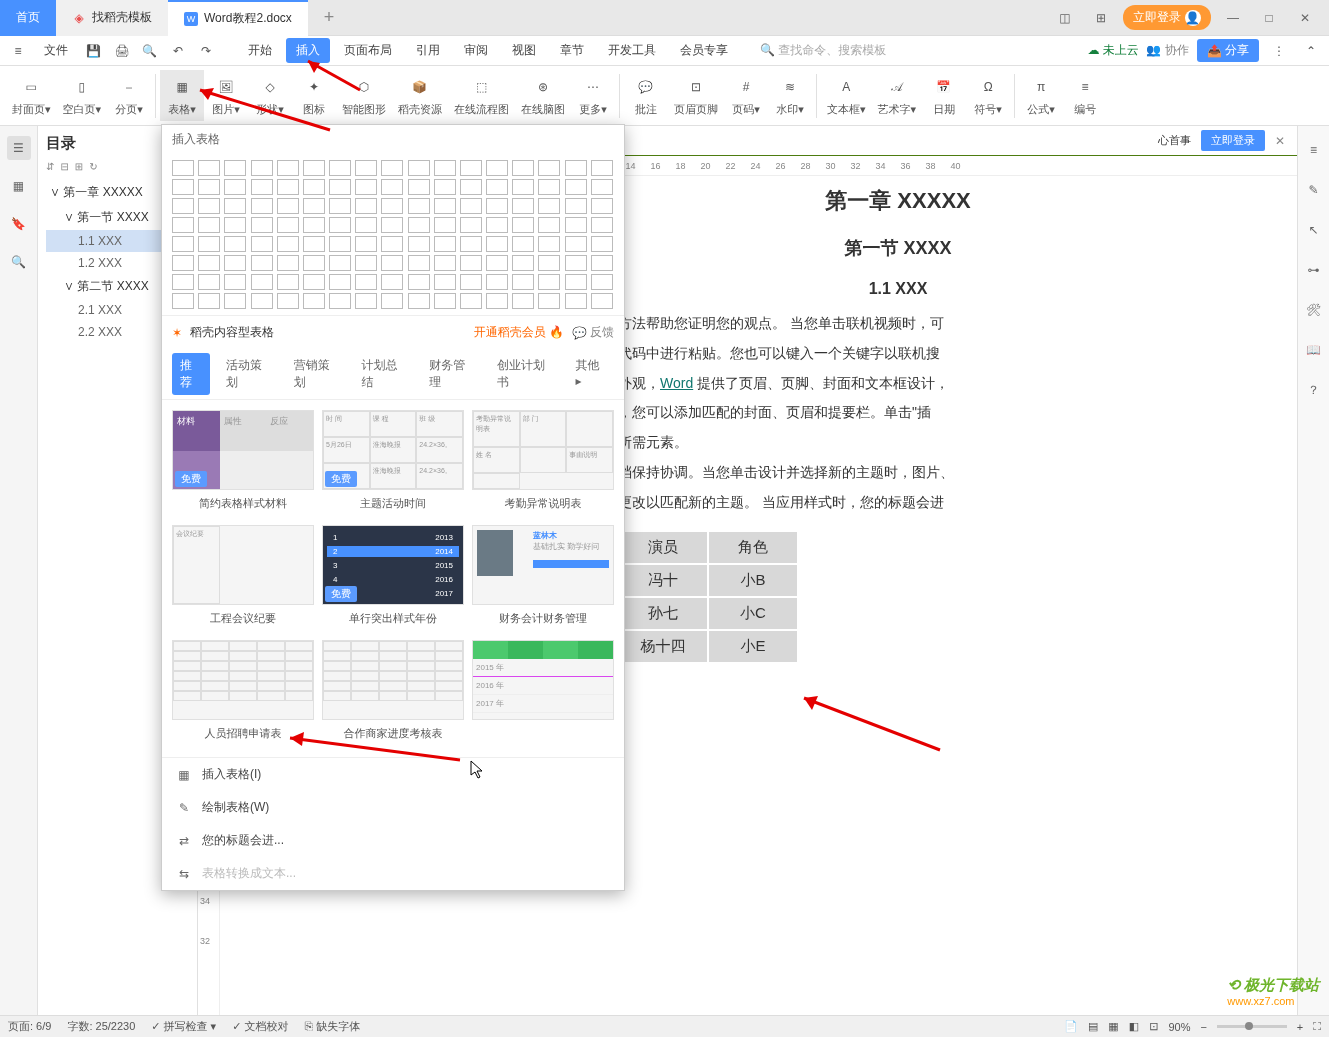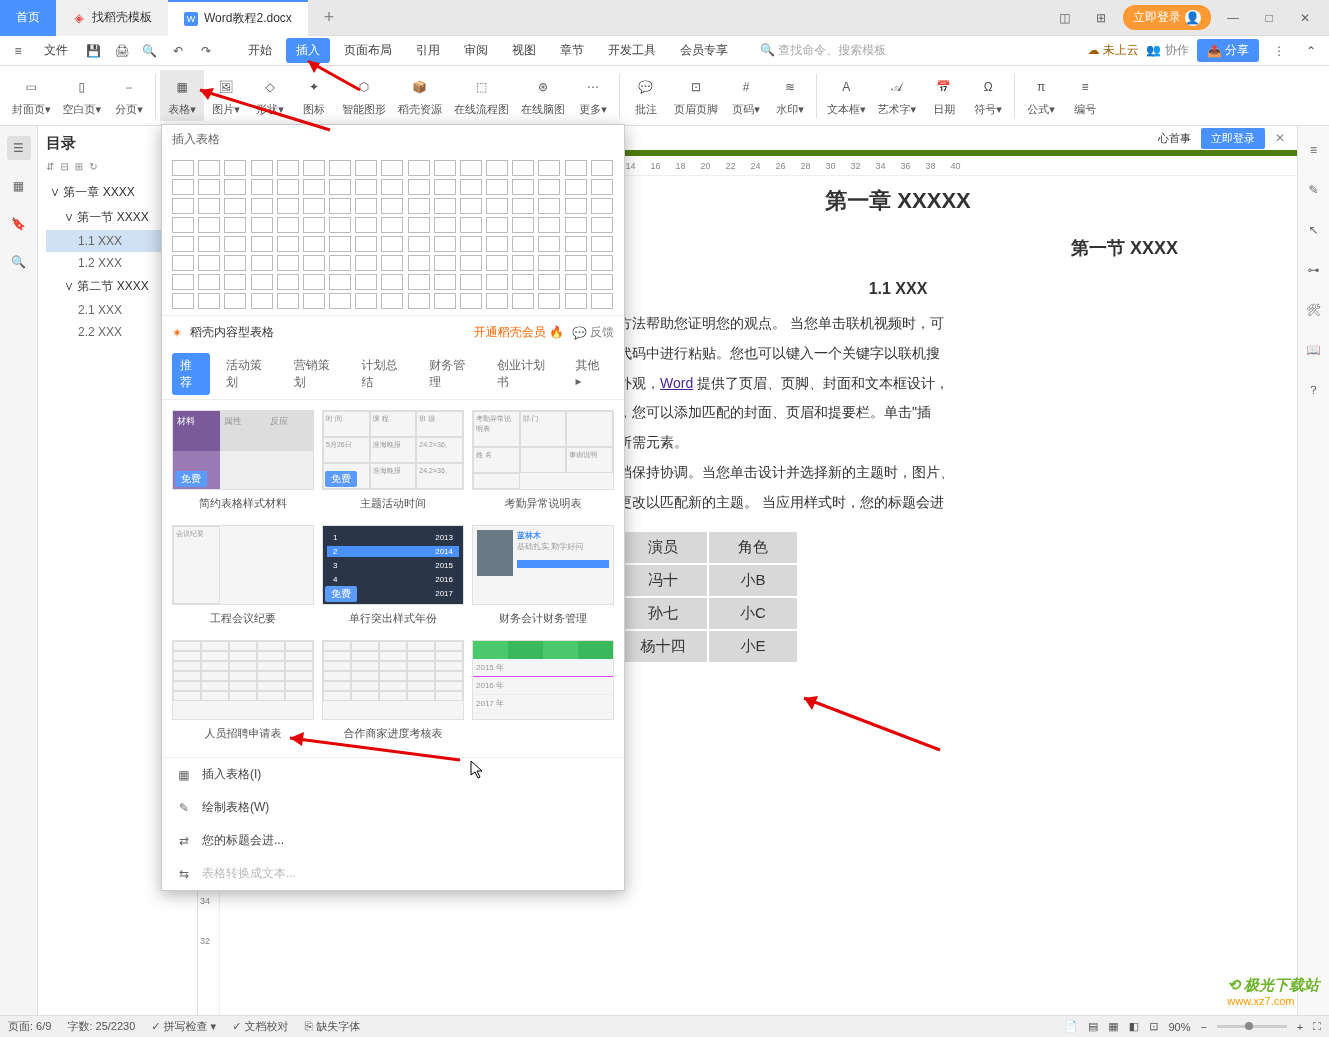--- a/index.html
+++ b/index.html
@@ -37,31 +37,31 @@
 .outline-panel { position: absolute; left: 38px; top: 126px; width: 160px; bottom: 22px; background: #fff; border-right: 1px solid #e0e0e0; padding: 8px; }
 .outline-title { font-size: 15px; font-weight: bold; margin-bottom: 8px; }
 .outline-tools { display: flex; gap: 6px; margin-bottom: 8px; color: #888; font-size: 10px; }
 .outline-item { padding: 4px 6px; font-size: 12px; cursor: pointer; }
 .outline-item.lvl1 { padding-left: 4px; }
 .outline-item.lvl2 { padding-left: 18px; }
 .outline-item.lvl3 { padding-left: 32px; color: #666; }
 .outline-item.selected { background: #d0e0f5; }
 
 .doc-area { position: absolute; left: 198px; top: 126px; right: 32px; bottom: 22px; background: #fff; overflow: hidden; }
-.banner-bar { height: 30px; display: flex; align-items: center; justify-content: flex-end; gap: 10px; padding-right: 12px; border-bottom: 6px solid #4d7c0f; }
+.banner-bar { height: 30px; display: flex; align-items: center; justify-content: flex-end; gap: 10px; padding-right: 12px; border-bottom: 1px solid #4d7c0f; }
 .banner-btn { background: #4891ff; color: #fff; padding: 3px 10px; border-radius: 2px; font-size: 11px; }
 .banner-close { color: #888; }
 .ruler { height: 20px; background: #fff; border-bottom: 1px solid #eee; display: flex; align-items: center; font-size: 9px; color: #888; padding-left: 420px; }
 .ruler span { width: 25px; text-align: center; }
 .vruler { position: absolute; left: 0; top: 50px; width: 22px; bottom: 0; background: #fff; border-right: 1px solid #eee; }
 .vruler .mark { position: absolute; left: 2px; font-size: 9px; color: #888; }
 
 .page { position: absolute; left: 420px; top: 60px; width: 560px; background: #fff; font-family: "SimSun", serif; }
 .page h1 { font-size: 22px; font-weight: bold; text-align: center; margin-bottom: 20px; }
-.page h2 { font-size: 18px; font-weight: bold; text-align: right; margin-bottom: 20px; }
+.page h2 { font-size: 18px; font-weight: bold; text-align: center; margin-bottom: 20px; }
 .page h3 { font-size: 16px; font-weight: bold; text-align: center; margin-bottom: 14px; }
 .page p { font-size: 14px; line-height: 1.7; margin-bottom: 6px; }
 .page .excerpt { padding: 0 0 0 0; }
 .doc-table { margin-top: 16px; }
 .doc-table .row { display: flex; }
 .doc-table .cell { width: 90px; padding: 6px 8px; font-size: 15px; text-align: center; background: #d8d8d8; border: 1px solid #fff; }
 
 .right-rail { position: absolute; right: 0; top: 126px; width: 32px; bottom: 22px; background: #f8f8f8; border-left: 1px solid #e0e0e0; display: flex; flex-direction: column; align-items: center; gap: 16px; padding-top: 12px; }
 
 .status-bar { position: absolute; left: 0; right: 0; bottom: 0; height: 22px; background: #f0f0f0; border-top: 1px solid #ddd; display: flex; align-items: center; padding: 0 8px; gap: 16px; font-size: 11px; color: #555; }
@@ -142,21 +142,21 @@
   <span class="menu-item">页面布局</span>
   <span class="menu-item">引用</span>
   <span class="menu-item">审阅</span>
   <span class="menu-item">视图</span>
   <span class="menu-item">章节</span>
   <span class="menu-item">开发工具</span>
   <span class="menu-item">会员专享</span>
   <span style="width:14px;"></span>
   <span class="menu-search">🔍 <span>查找命令、搜索模板</span></span>
   <div class="menu-right">
-    <span style="color:#a16207;">☁ <span>未上云</span></span>
+    <span style="color:#15803d;">☁ <span>未上云</span></span>
     <span style="color:#888;">👥 <span>协作</span></span>
     <span class="share-btn">📤 <span>分享</span></span>
     <span class="menu-icon-btn">⋮</span>
     <span class="menu-icon-btn">⌃</span>
   </div>
 </div>
 
 <div class="ribbon">
   <div id="ribbon-container" style="display:flex;align-items:center;">
       <div class="ribbon-item">
@@ -263,21 +263,21 @@
 
 <div class="outline-panel">
   <div class="outline-title">目录</div>
   <div class="outline-tools">
     <span>⇵</span>
     <span>⊟</span>
     <span>⊞</span>
     <span>↻</span>
   </div>
   <div id="outline-items">
-      <div class="outline-item lvl1">∨ 第一章 XXXX</div>
+      <div class="outline-item lvl1">∨ 第一章 XXXXX</div>
       <div class="outline-item lvl2">∨ 第一节 XXXX</div>
       <div class="outline-item lvl3 selected">1.1 XXX</div>
       <div class="outline-item lvl3">1.2 XXX</div>
       <div class="outline-item lvl2">∨ 第二节 XXXX</div>
       <div class="outline-item lvl3">2.1 XXX</div>
       <div class="outline-item lvl3">2.2 XXX</div>
     </div>
 </div>
 
 <div class="doc-area">
@@ -308,21 +308,21 @@
       <div class="mark" style="top: 760px;">32</div>
     </div>
   <div class="page">
     <h1>第一章 XXXXX</h1>
     <h2>第一节 XXXX</h2>
     <h3>1.1 XXX</h3>
     <div class="excerpt" id="paragraphs">
         <p>方法帮助您证明您的观点。 当您单击联机视频时，可</p>
         <p>代码中进行粘贴。您也可以键入一个关键字以联机搜</p>
         <p></p>
-        <p>外观，<span style="color:#4c1d95;text-decoration:underline;">Word</span> 提供了页眉、页脚、封面和文本框设计，</p>
+        <p>外观，<span style="color:#0f766e;text-decoration:underline;">Word</span> 提供了页眉、页脚、封面和文本框设计，</p>
         <p>，您可以添加匹配的封面、页眉和提要栏。单击"插</p>
         <p>所需元素。</p>
         <p>档保持协调。当您单击设计并选择新的主题时，图片、</p>
         <p>更改以匹配新的主题。 当应用样式时，您的标题会进</p>
       </div>
     <div class="doc-table" id="doc-table">
         <div class="row">
           <div class="cell">演员</div>
           <div class="cell">角色</div>
         </div>
@@ -589,21 +589,21 @@
               <span>5</span>
               <span>2017</span>
             </div>
           </div>
           <span class="tpl-free">免费</span>
         </div>
         <div class="tpl-name">单行突出样式年份</div>
       </div>
       <div class="tpl">
         <div class="tpl-img">
-          <div style="display:flex;width:100%;height:100%;padding:4px;gap:4px;">
+          <div style="display:flex;width:100%;height:100%;padding:4px;gap:20px;">
             <div style="width:36px;height:46px;background:#6a7a85;"></div>
             <div style="flex:1;font-size:8px;">
               <div style="color:#4891ff;font-weight:bold;">蓝林木</div>
               <div style="color:#999;">基础扎实 勤学好问</div>
               <div style="background:#4891ff;height:8px;margin-top:8px;"></div>
             </div>
           </div>
         </div>
         <div class="tpl-name">财务会计财务管理</div>
       </div>

